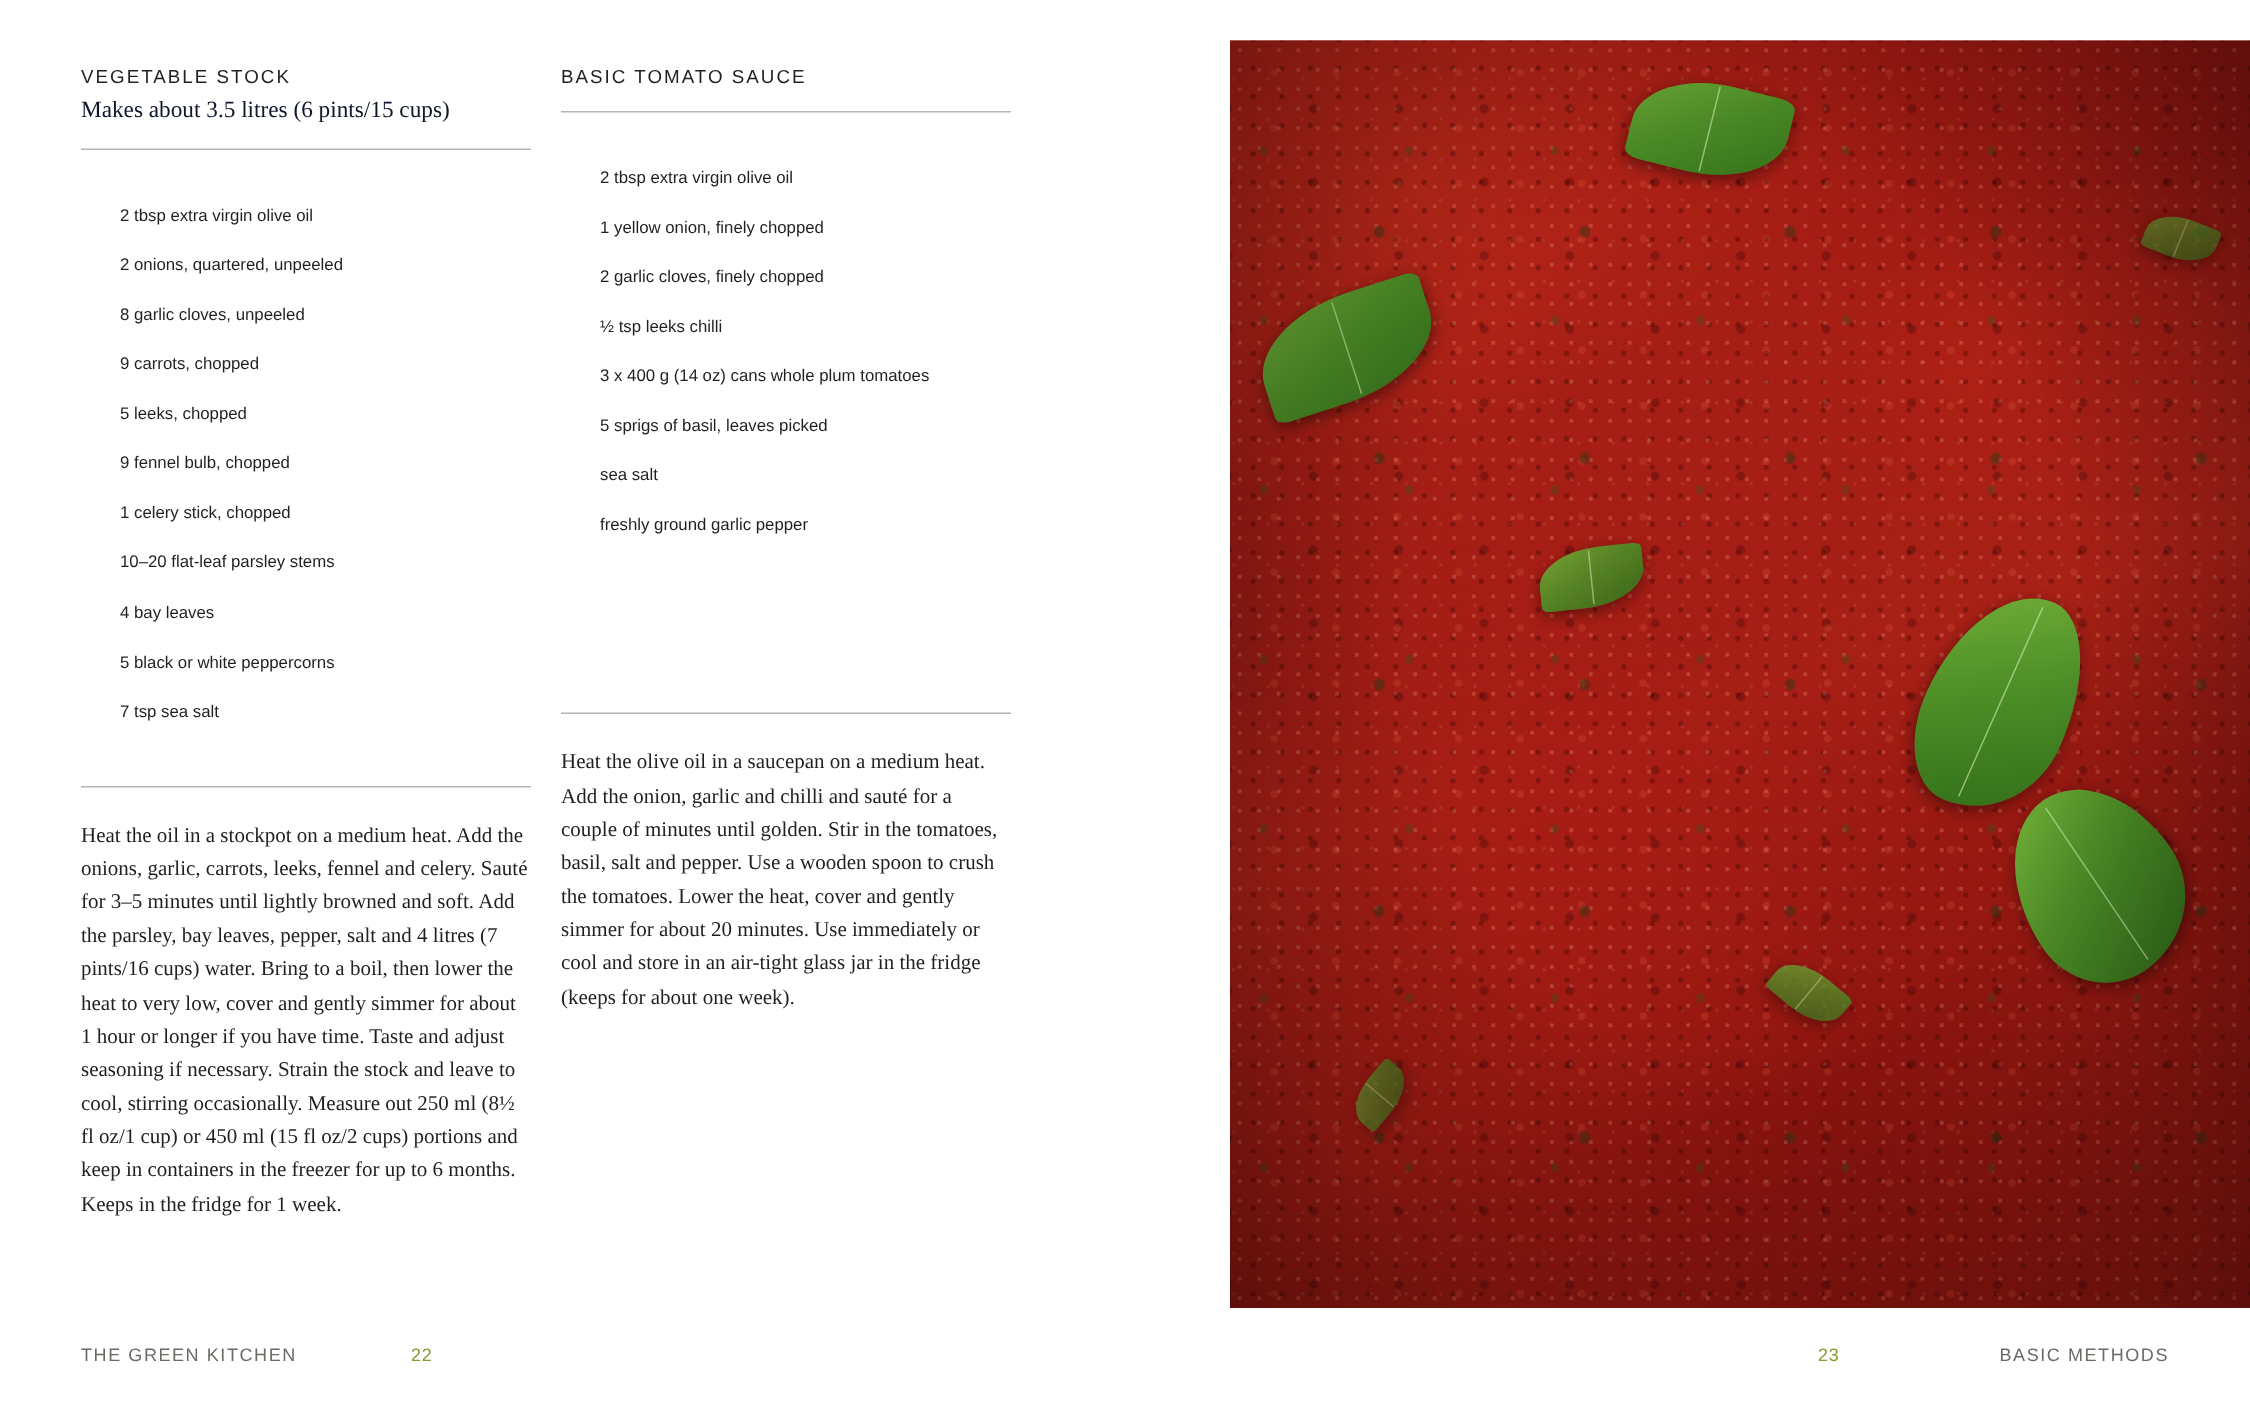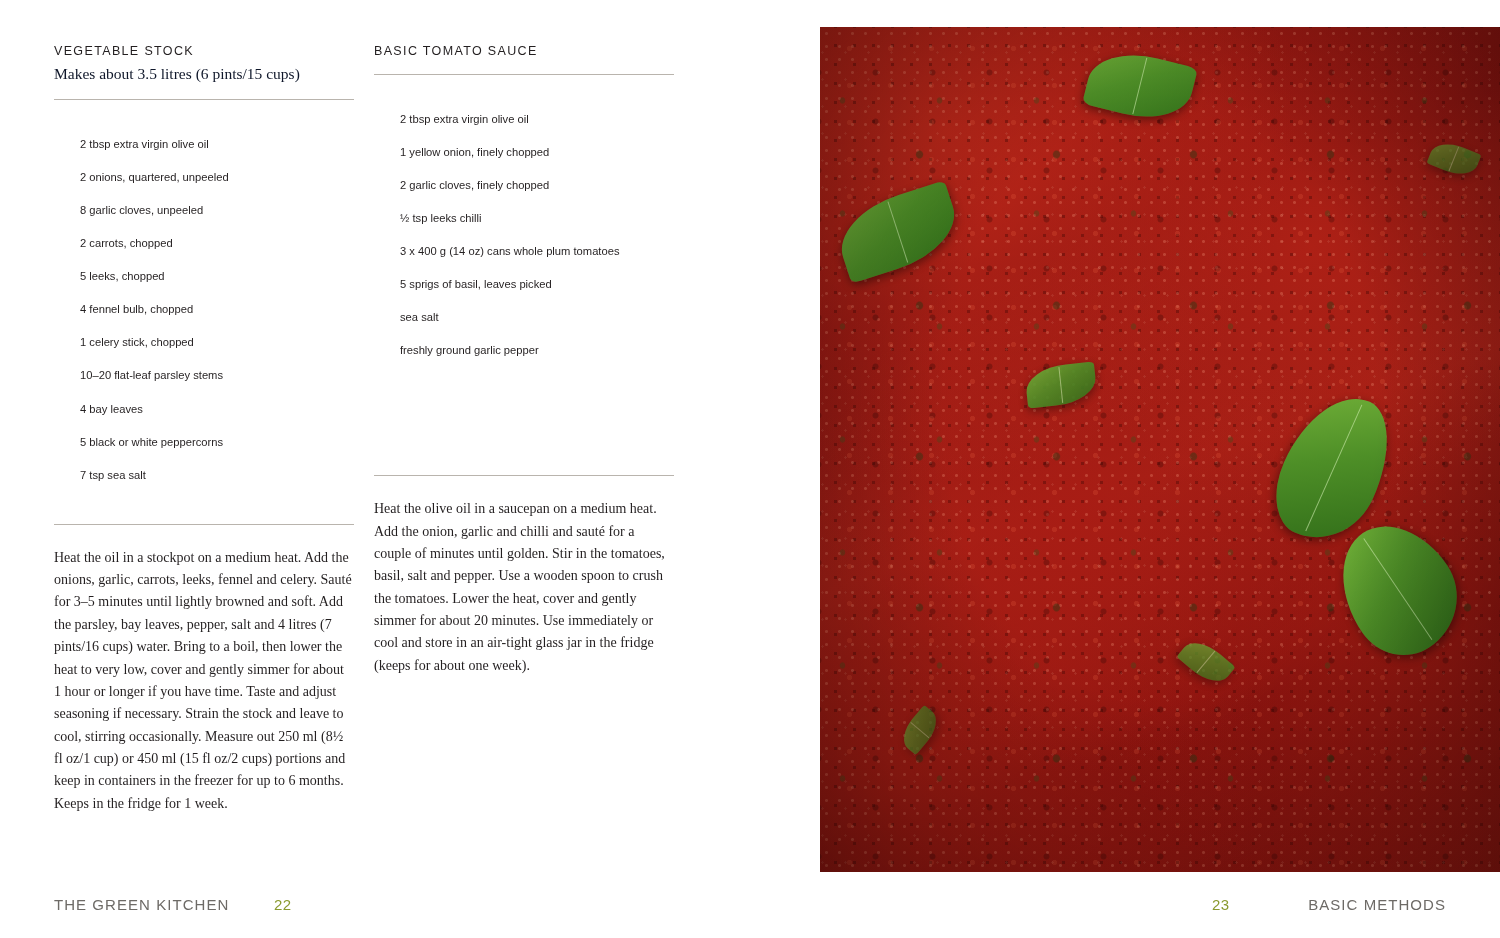--- a/index.html
+++ b/index.html
@@ -189,21 +189,21 @@
   .leaf-8 { left: 610px; top: 118px; width: 48px;  height: 28px;
             border-radius: 60% 8% 60% 8%; transform: rotate(22deg); opacity: .7; }
 
   
   .footer {
     position: absolute;
     left: 0; right: 0;
     bottom: 28px;
     height: 14px;
     font-family: "Liberation Sans", sans-serif;
-    font-size: 15px;
+    font-size: 12px;
     letter-spacing: 1.05px;
     color: #6d6a66;
     text-transform: uppercase;
   }
   .f-book  { position: absolute; left: 54px;  top: 0; }
   .f-pnum-l{ position: absolute; left: 274px; top: 0; color: #8a9a2f; letter-spacing: .5px; }
   .f-pnum-r{ position: absolute; left: 1212px;top: 0; color: #8a9a2f; letter-spacing: .5px; }
   .f-sect  { position: absolute; right: 54px; top: 0; }
 </style>
 </head>
@@ -216,23 +216,23 @@
 
       <div class="col">
         <h2 class="recipe-title">VEGETABLE STOCK</h2>
         <p class="recipe-yield">Makes about 3.5 litres (6 pints/15 cups)</p>
         <hr class="rule">
         <div class="ing-block-1">
           <ul class="ingredients">
             <li>2 tbsp extra virgin olive oil</li>
             <li>2 onions, quartered, unpeeled</li>
             <li>8 garlic cloves, unpeeled</li>
-            <li>2 carrots, chopped</li>
+            <li>9 carrots, chopped</li>
             <li>5 leeks, chopped</li>
-            <li>4 fennel bulb, chopped</li>
+            <li>9 fennel bulb, chopped</li>
             <li>1 celery stick, chopped</li>
             <li>10–20 flat-leaf parsley stems</li>
             <li>4 bay leaves</li>
             <li>5 black or white peppercorns</li>
             <li>7 tsp sea salt</li>
           </ul>
         </div>
         <hr class="rule-2">
         <p class="method">Heat the oil in a stockpot on a medium heat. Add the onions, garlic, carrots, leeks, fennel and celery. Sauté for 3–5 minutes until lightly browned and soft. Add the parsley, bay leaves, pepper, salt and 4 litres (7 pints/16 cups) water. Bring to a boil, then lower the heat to very low, cover and gently simmer for about 1 hour or longer if you have time. Taste and adjust seasoning if necessary. Strain the stock and leave to cool, stirring occasionally. Measure out 250 ml (8½ fl oz/1 cup) or 450 ml (15 fl oz/2 cups) portions and keep in containers in the freezer for up to 6 months. Keeps in the fridge for 1 week.</p>
       </div>

